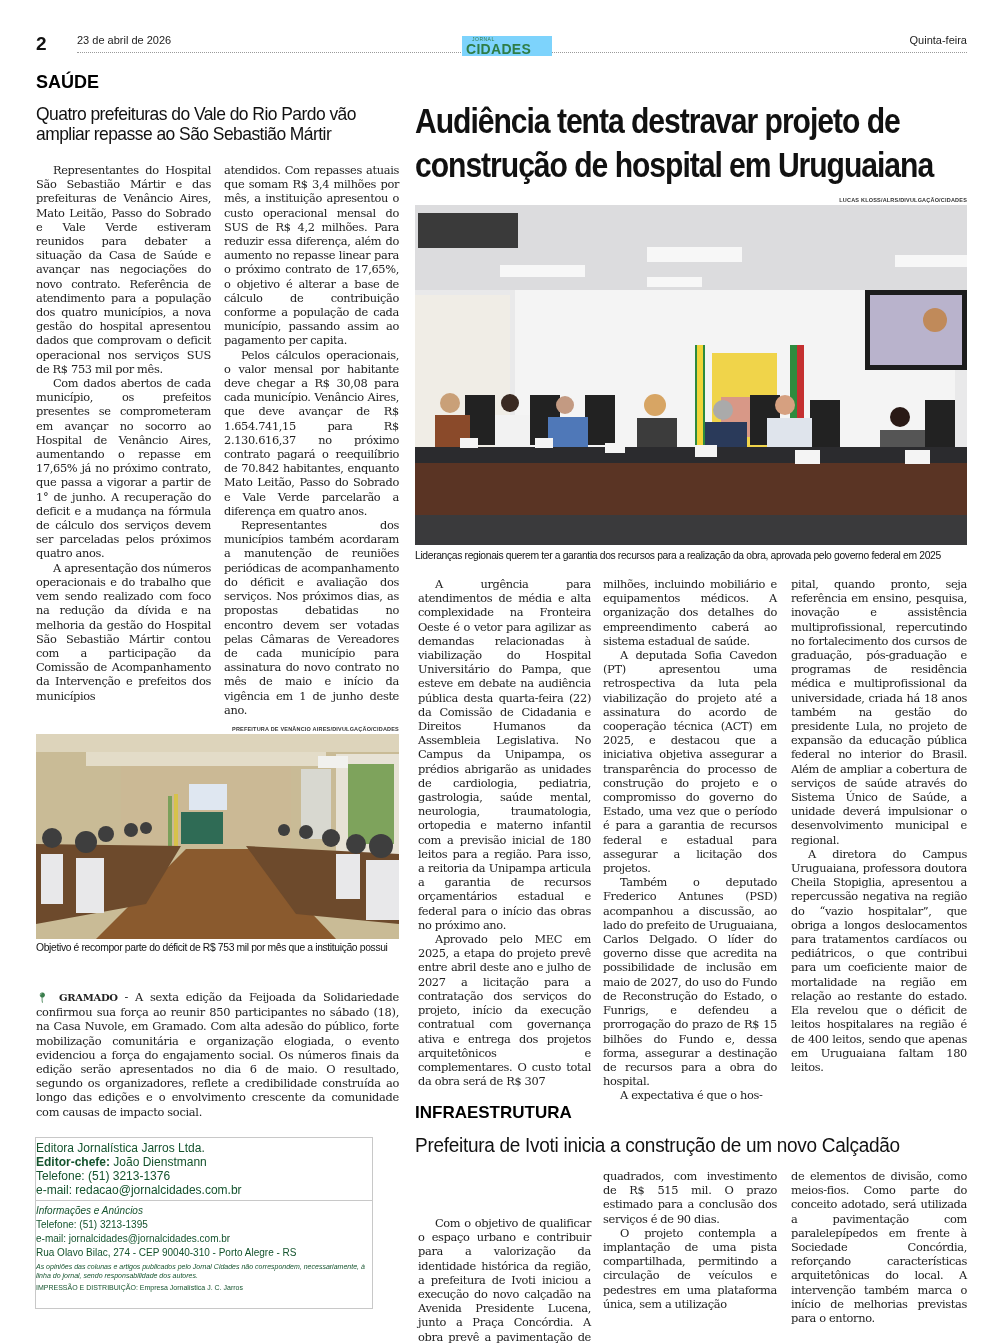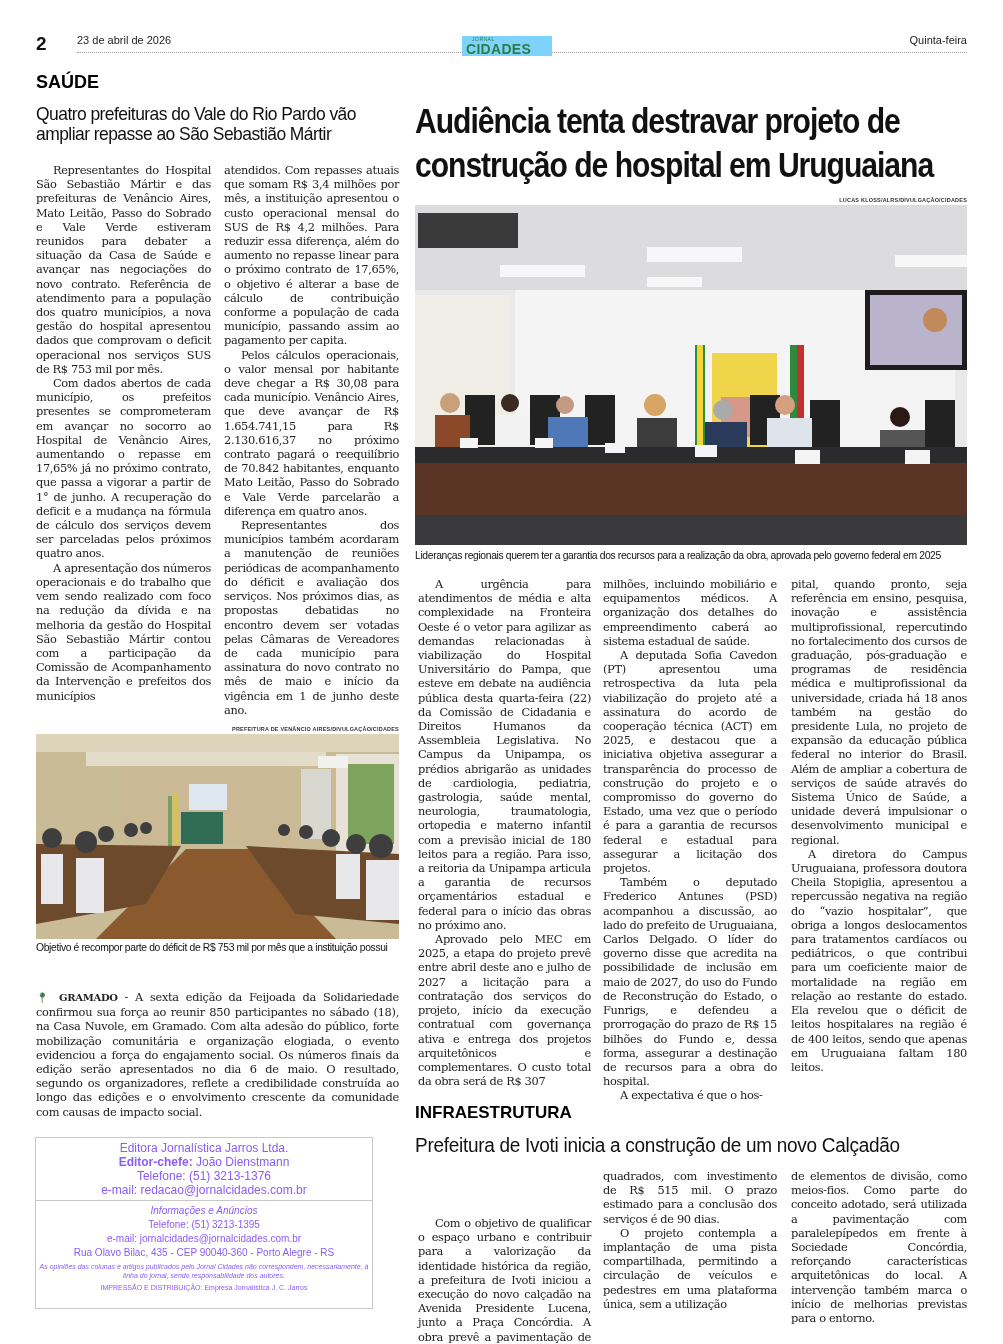--- a/index.html
+++ b/index.html
@@ -28,21 +28,21 @@
 
   .credit { font-family: "Liberation Sans", sans-serif; font-size: 5.5px; font-weight: 700; color: #333; letter-spacing: 0.2px; text-align: right; }
   .caption { font-family: "Liberation Sans", sans-serif; font-size: 11.5px; color: #111; letter-spacing: -0.4px; white-space: nowrap; transform: scaleX(0.9); transform-origin: left top;}
 
   .photo { overflow: hidden; background: #cfcfcf; }
 
   .brief { font-size: 11.4px; line-height: 14.2px; text-align: justify; color: #222; letter-spacing: -0.3px; }
   .brief .place { font-weight: 700; font-size: 10px; color: #222; }
   .pin { color: #3a7d4c; font-size: 10px; }
 
-  .expediente { left: 35px; top: 1137px; width: 338px; height: 172px; border: 1px solid #c8c8c8; font-family: "Liberation Sans", sans-serif; text-align: center; color: #8b5cf6; }
+  .expediente { left: 35px; top: 1137px; width: 338px; height: 172px; border: 1px solid #c8c8c8; font-family: "Liberation Sans", sans-serif; color: #14532d; }
   .exp-top { border-bottom: 1px solid #c8c8c8; padding: 3px 0 3px; font-size: 12px; line-height: 14px; }
   .exp-top b { font-weight: 700; }
   .exp-bottom { padding-top: 3px; font-size: 10px; line-height: 14px; }
   .exp-italic { font-style: italic; }
   .exp-note { font-style: italic; font-size: 7px; line-height: 9px; margin-top: 2px; }
   .exp-print { font-size: 7px; line-height: 12px; margin-top: 2px; }
 </style>
 </head>
 <body>
 
@@ -118,21 +118,21 @@
   <div class="exp-top">
     <div>Editora Jornalística Jarros Ltda.</div>
     <div><b>Editor-chefe:</b><span> João Dienstmann</span></div>
     <div>Telefone: (51) 3213-1376</div>
     <div>e-mail: redacao@jornalcidades.com.br</div>
   </div>
   <div class="exp-bottom">
     <div class="exp-italic">Informações e Anúncios</div>
     <div>Telefone: (51) 3213-1395</div>
     <div>e-mail: jornalcidades@jornalcidades.com.br</div>
-    <div>Rua Olavo Bilac, 435 - CEP 90040-360 - Porto Alegre - RS</div>
+    <div>Rua Olavo Bilac, 274 - CEP 90040-310 - Porto Alegre - RS</div>
     <div class="exp-note">As opiniões das colunas e artigos publicados pelo Jornal Cidades não correspondem, necessariamente, à linha do jornal, sendo responsabilidade dos autores.</div>
     <div class="exp-print">IMPRESSÃO E DISTRIBUIÇÃO: Empresa Jornalística J. C. Jarros</div>
   </div>
 </div>
 
 <div class="abs headline-lg" style="left:415px;top:101px;">Audiência tenta destravar projeto de</div>
 <div class="abs headline-lg" style="left:415px;top:145px;">construção de hospital em Uruguaiana</div>
 
 <div class="abs credit" style="left:415px;top:197px;width:552px;">LUCAS KLOSS/ALRS/DIVULGAÇÃO/CIDADES</div>
 <div class="abs photo" style="left:415px;top:205px;width:552px;height:340px;">

